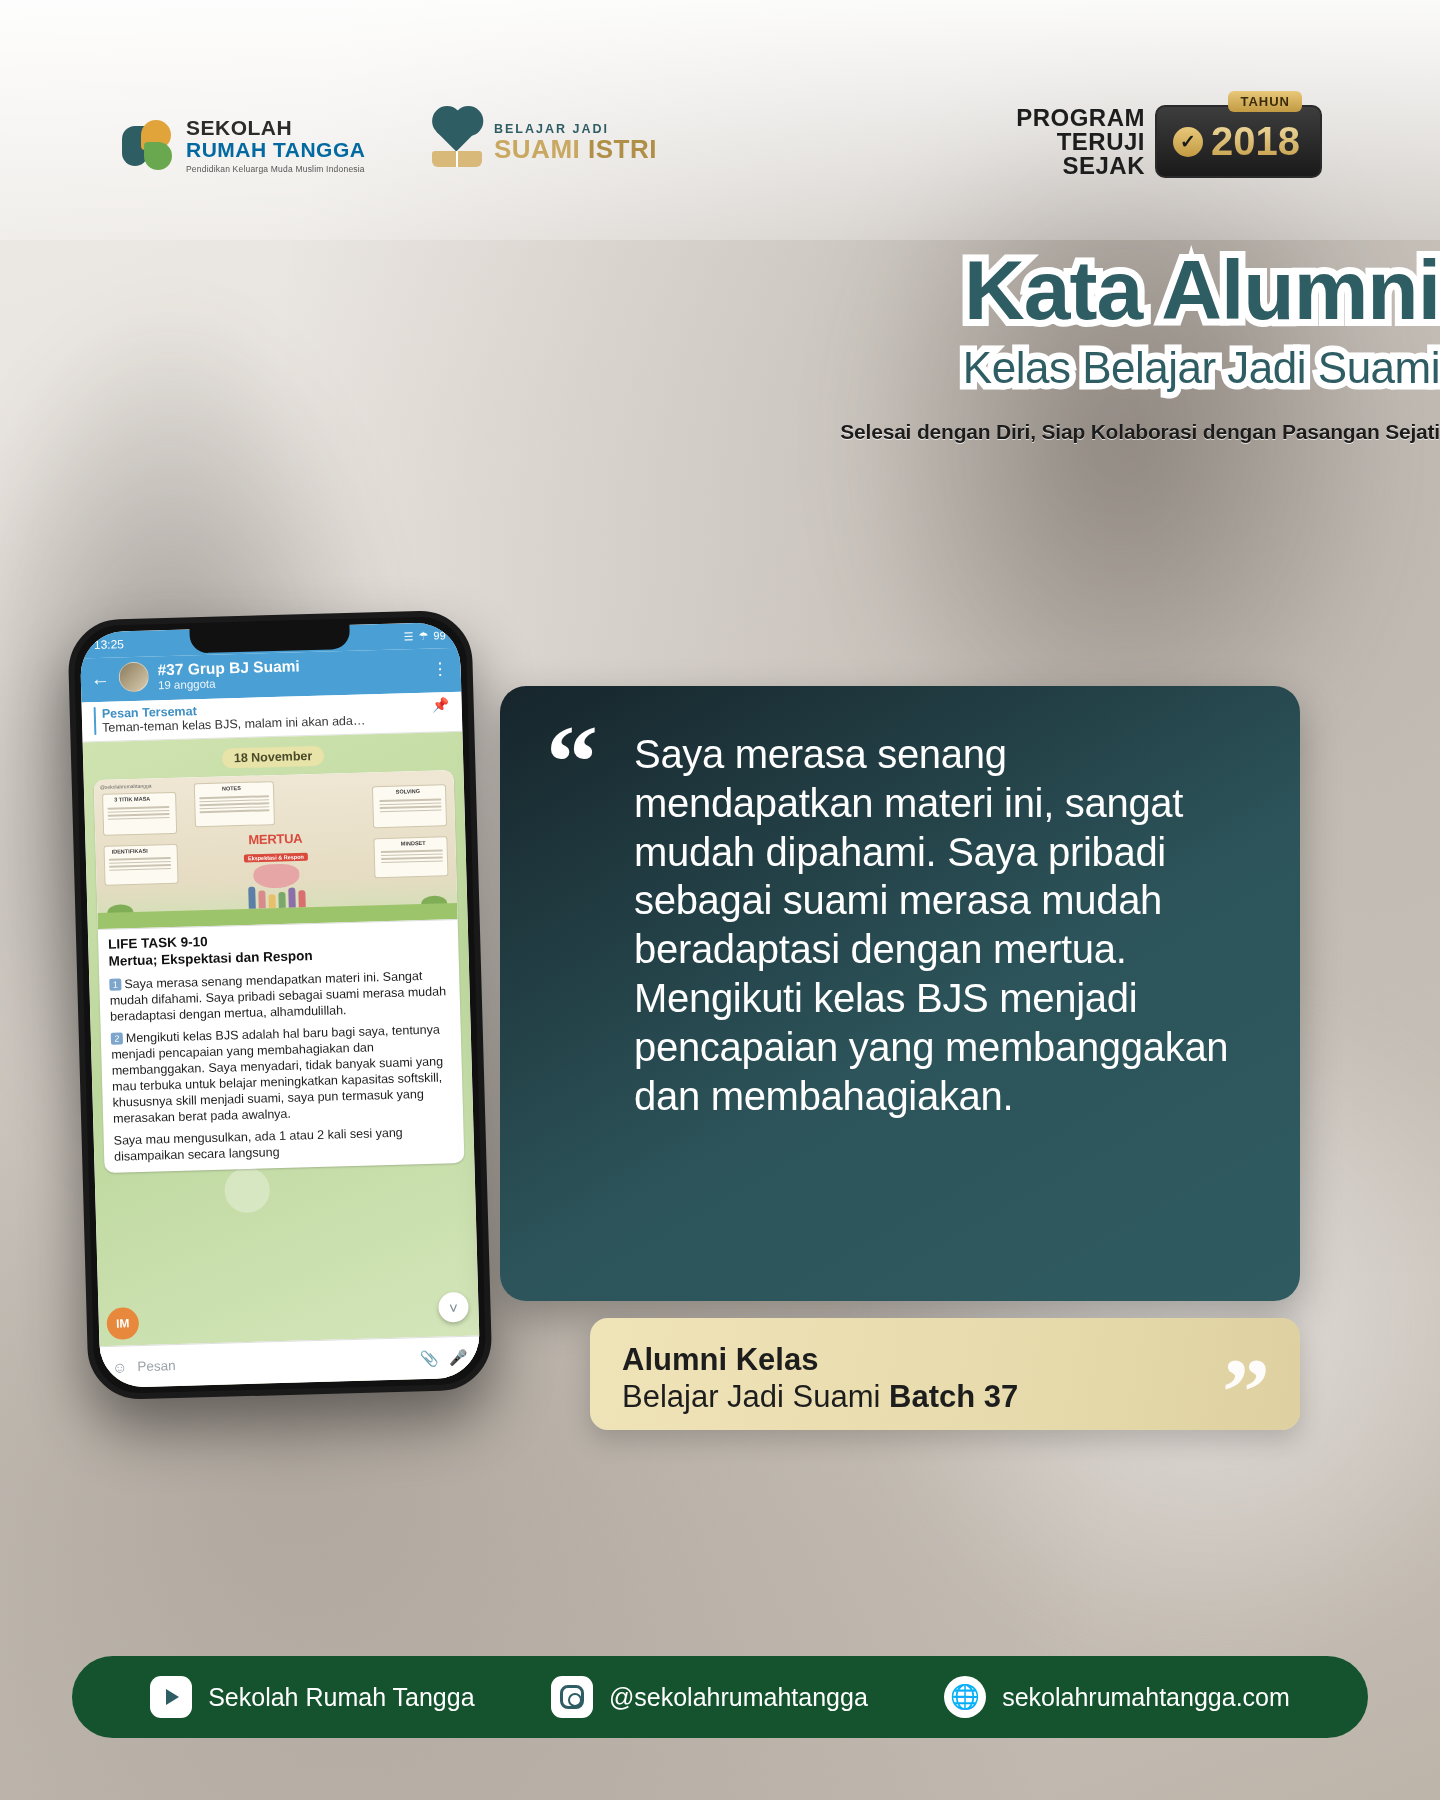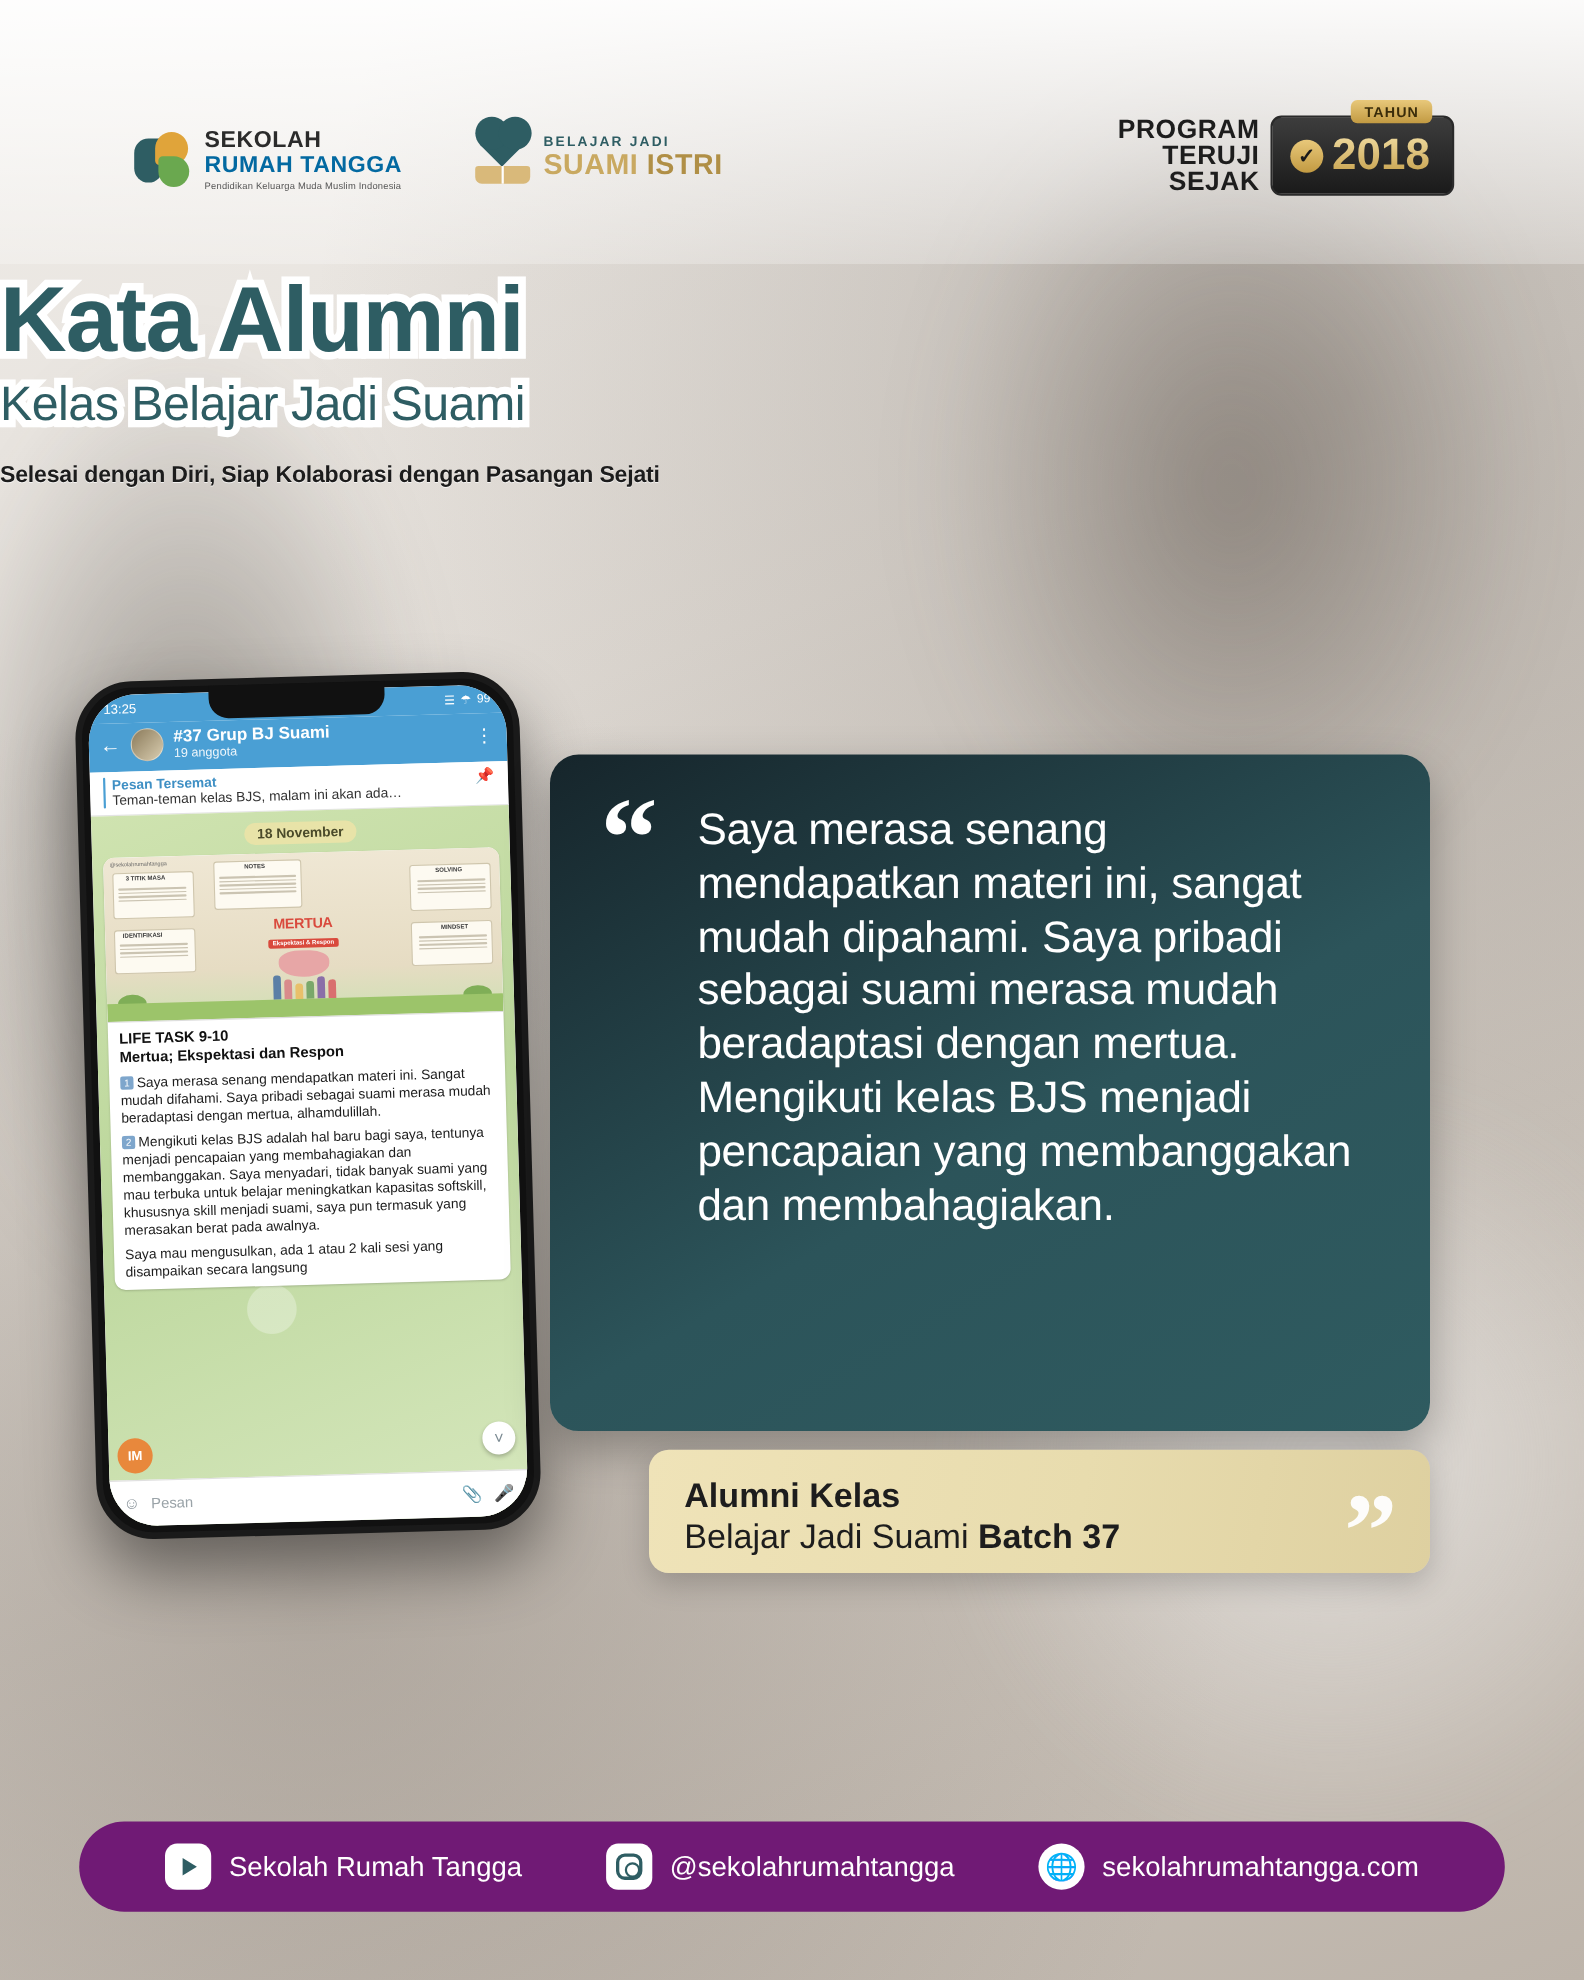--- a/index.html
+++ b/index.html
@@ -101,21 +101,21 @@
     background: linear-gradient(180deg,#e8c87a,#c29a42); color: #1a1a1a;
     display: flex; align-items: center; justify-content: center; font-size: 19px; font-weight: 900;
   }
   .badge2018 .year {
     font-size: 40px; font-weight: 800; letter-spacing: 0px;
     background: linear-gradient(180deg,#f3e0a8,#c29a42);
     -webkit-background-clip: text; background-clip: text; color: transparent;
   }
 
   
-  .titleblock { position: absolute; left: 0; top: 248px; width: 100%; text-align: left; }
+  .titleblock { position: absolute; left: 0; top: 248px; width: 100%; text-align: right; }
   .title1 {
     font-size: 84px; font-weight: 800; color: #2e5d63; letter-spacing: -1px; line-height: 1.0;
     -webkit-text-stroke: 14px #ffffff; paint-order: stroke fill;
   }
   .title2 {
     font-size: 44px; font-weight: 400; color: #2e5d63; letter-spacing: -.5px; line-height: 1.15; margin-top: 11px;
     -webkit-text-stroke: 13px #ffffff; paint-order: stroke fill;
   }
   .subtitle {
     margin-top: 26px; font-size: 21px; font-weight: 700; color: #1c1c1c; letter-spacing: -.2px;
@@ -278,21 +278,21 @@
   .alumni .a2 { font-size: 31px; font-weight: 400; color: #1d1d1d; line-height: 1.18; }
   .alumni .a2 b { font-weight: 800; }
   .alumni .qclose {
     position: absolute; right: 30px; bottom: 2px; font-size: 96px; line-height: .75;
     color: #ffffff; font-family: "Liberation Serif", serif; font-weight: 700; opacity: .95;
   }
 
   
   .footer {
     position: absolute; left: 72px; bottom: 62px; width: 1296px; height: 82px;
-    background: #701a75; border-radius: 44px;
+    background: #14532d; border-radius: 44px;
     display: flex; align-items: center; justify-content: space-around; padding: 0 40px;
   }
   .fitem { display: flex; align-items: center; gap: 16px; color: #fff; font-size: 25px; }
   .fic {
     width: 42px; height: 42px; border-radius: 11px; background: #fff; color: #2e5d63;
     display: flex; align-items: center; justify-content: center; flex: 0 0 auto;
   }
   .fic.yt { border-radius: 11px; }
   .fic.yt .tri {
     width: 0; height: 0; border-left: 13px solid #2e5d63; border-top: 8px solid transparent; border-bottom: 8px solid transparent;

